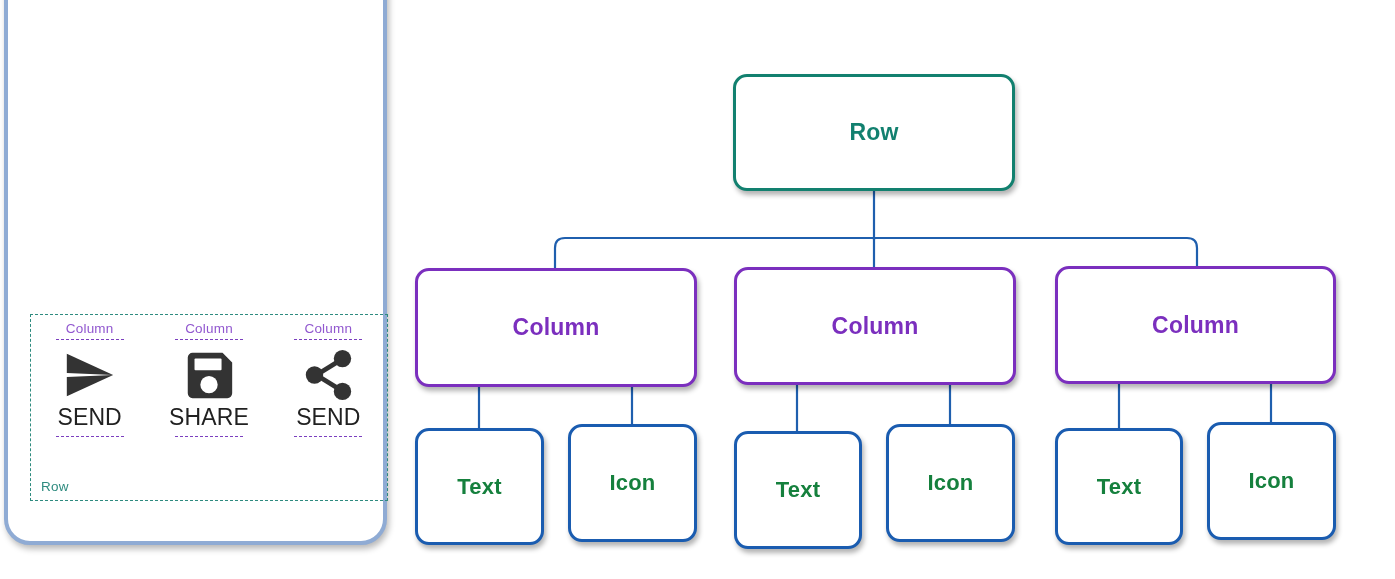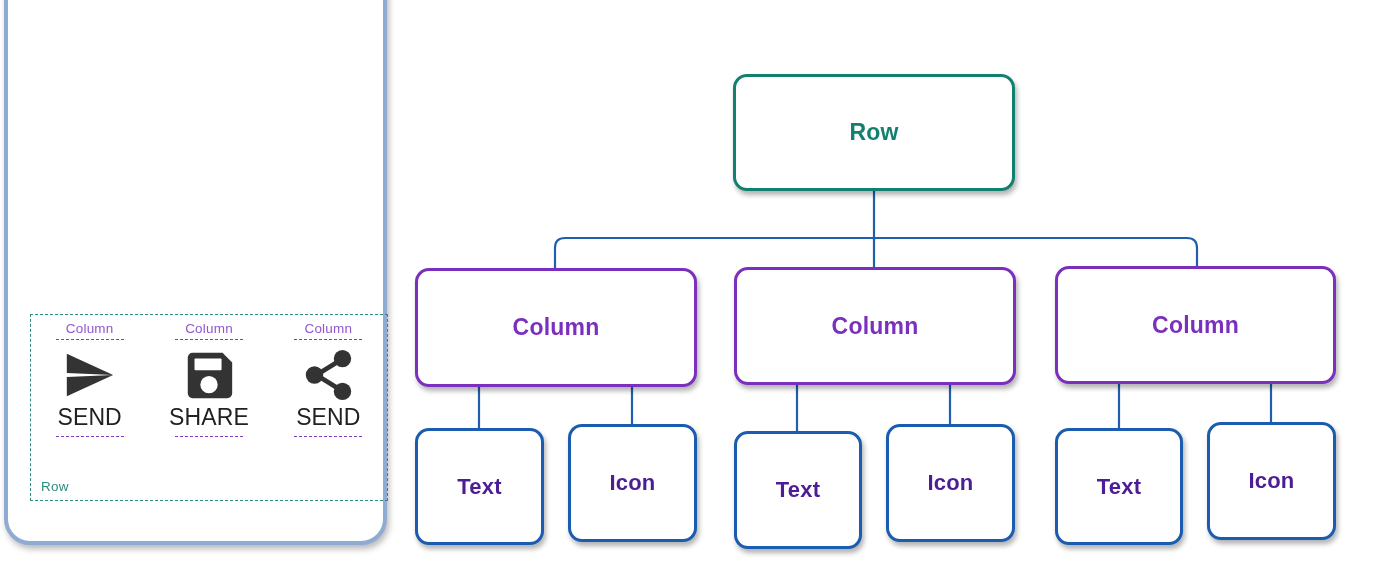--- a/index.html
+++ b/index.html
@@ -78,21 +78,21 @@
     border:3.4px solid #12806f;border-radius:14px;
   }
   .node-row .node-label{color:#12806f;font-size:23px;}
   .node-column{
     border:3.2px solid #7b2fbe;border-radius:14px;
   }
   .node-column .node-label{color:#7b2fbe;font-size:23px;}
   .node-leaf{
     border:3.2px solid #1a5cb0;border-radius:14px;
   }
-  .node-leaf .node-label{color:#4c1d95;font-size:22px;}
+  .node-leaf .node-label{color:#15803d;font-size:22px;}
 </style>
 </head>
 <body>
 
 <div id="device-panel">
 
   <div id="row-overlay"></div>
   <div id="row-overlay-label">Row</div>
 
   <div id="buttons-row">

